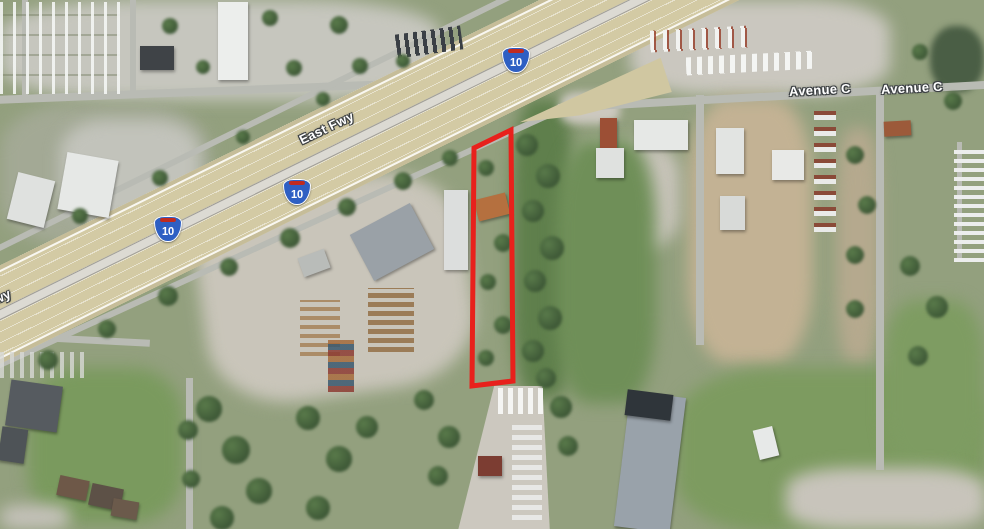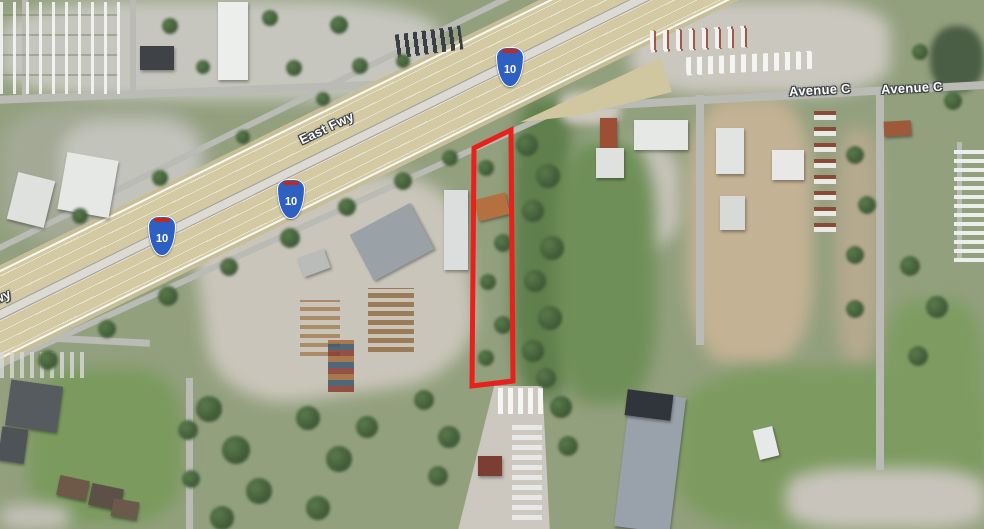--- a/index.html
+++ b/index.html
@@ -21,21 +21,21 @@
   .hwy-median{position:absolute;left:0;right:0;top:45px;height:8px;background:#dcdad3;
        border-top:1px solid #a09e97;border-bottom:1px solid #a09e97;}
   .ramp{position:absolute;left:515px;top:55px;width:160px;height:70px;background:#d0c7a1;
        clip-path:polygon(3% 96%,91% 4%,98% 53%,41% 86%);z-index:2;}
   
   .bldg{position:absolute;z-index:3;box-shadow:1px 2px 3px rgba(0,0,0,.35);}
   .stripes{position:absolute;z-index:3;}
   .tree{position:absolute;border-radius:50%;z-index:4;filter:blur(1.5px);
        background:radial-gradient(circle at 35% 35%,#597a4a,#3d5736 72%);}
   
-  .shield{position:absolute;width:28px;height:40px;z-index:5;}
+  .shield{position:absolute;width:28px;height:26px;z-index:5;margin-left:6px;}
   .sh-body{position:absolute;inset:0;border:1.5px solid #fff;
        border-radius:45% 45% 58% 58% / 28% 28% 92% 92%;
        box-shadow:0 1px 2px rgba(0,0,0,.4);}
   .sh-band{position:absolute;top:2px;left:6px;right:6px;height:4px;border-radius:2px;}
   .sh-num{position:absolute;inset:0;display:flex;align-items:center;justify-content:center;
        padding-top:3px;color:#fff;font-weight:bold;font-size:11px;}
   
   .maplabel{position:absolute;z-index:6;color:#fff;font-weight:bold;font-size:13px;
        letter-spacing:.3px;white-space:nowrap;transform-origin:0 50%;
        text-shadow:-1px -1px 0 #3c4043,1px -1px 0 #3c4043,-1px 1px 0 #3c4043,

